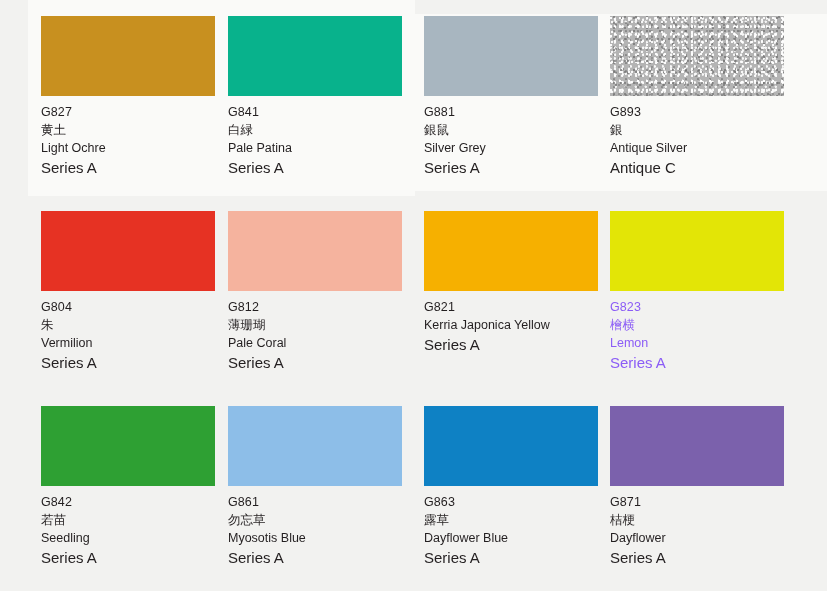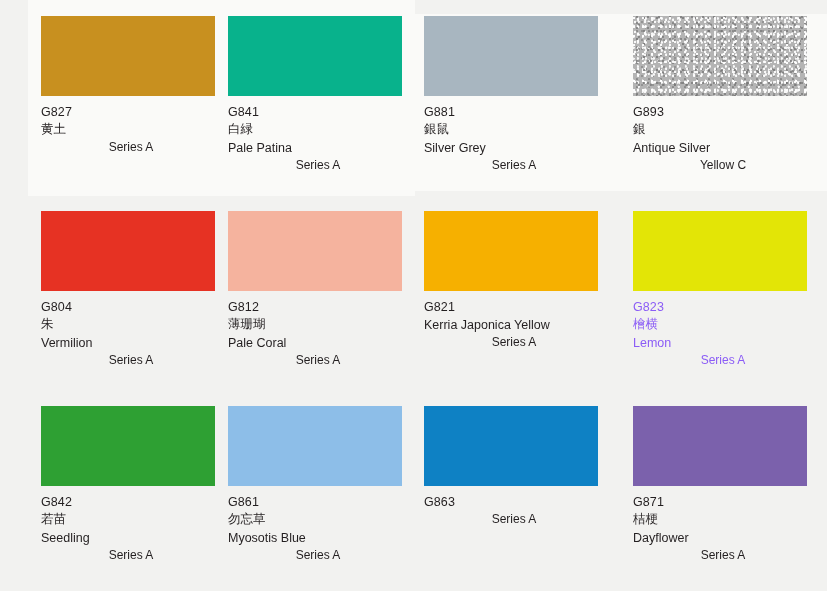--- a/index.html
+++ b/index.html
@@ -55,21 +55,21 @@
   .row-3 { top: 406px; }
 
   .cell {
     position: absolute;
     top: 0;
     width: 180px;
   }
   .col-1 { left: 41px; }
   .col-2 { left: 228px; }
   .col-3 { left: 424px; }
-  .col-4 { left: 610px; margin-left: 23px; }
+  .col-4 { left: 610px; }
 
   .swatch {
     width: 174px;
     height: 80px;
     display: block;
   }
   
   .swatch.metallic {
     position: relative;
     background-image:
@@ -98,44 +98,44 @@
     display: block;
     line-height: 1.44;
     white-space: nowrap;
   }
   .code {
     font-size: 12.5px;
     letter-spacing: .1px;
   }
   .jp {
     font-size: 12.5px;
-    font-family: Liberation Mono, monospace;
+    font-family: Liberation Sans, sans-serif;
   }
   .en {
     font-size: 12.5px;
   }
   .series {
-    font-size: 12px;
-    text-align: center;
+    font-size: 15px;
   }
 </style>
 </head>
 <body style="background: rgb(242, 242, 240);">
 
 <div id="chart-root">
 
   <div class="panel panel-left" style="background: rgb(250, 250, 248);"></div>
   <div class="panel panel-right" style="background: rgb(250, 250, 248);"></div>
 
   <div class="row row-1">
     <div class="cell col-1">
       <div class="swatch" style="background-color: rgb(200, 144, 31);"></div>
       <div class="caption" style="color: rgb(35, 31, 32);">
         <span class="line code">G827</span>
         <span class="line jp">黄土</span>
+        <span class="line en">Light Ochre</span>
         <span class="line series">Series A</span>
       </div>
     </div>
     <div class="cell col-2">
       <div class="swatch" style="background-color: rgb(8, 178, 140);"></div>
       <div class="caption" style="color: rgb(35, 31, 32);">
         <span class="line code">G841</span>
         <span class="line jp">白緑</span>
         <span class="line en">Pale Patina</span>
         <span class="line series">Series A</span>
@@ -149,21 +149,21 @@
         <span class="line en">Silver Grey</span>
         <span class="line series">Series A</span>
       </div>
     </div>
     <div class="cell col-4">
       <div class="swatch metallic" style="background-color: rgb(180, 180, 180);"></div>
       <div class="caption" style="color: rgb(35, 31, 32);">
         <span class="line code">G893</span>
         <span class="line jp">銀</span>
         <span class="line en">Antique Silver</span>
-        <span class="line series">Yellow C</span>
+        <span class="line series">Antique C</span>
       </div>
     </div>
   </div>
 
   <div class="row row-2">
     <div class="cell col-1">
       <div class="swatch" style="background-color: rgb(230, 50, 35);"></div>
       <div class="caption" style="color: rgb(35, 31, 32);">
         <span class="line code">G804</span>
         <span class="line jp">朱</span>
@@ -215,20 +215,22 @@
         <span class="line code">G861</span>
         <span class="line jp">勿忘草</span>
         <span class="line en">Myosotis Blue</span>
         <span class="line series">Series A</span>
       </div>
     </div>
     <div class="cell col-3">
       <div class="swatch" style="background-color: rgb(14, 129, 196);"></div>
       <div class="caption" style="color: rgb(35, 31, 32);">
         <span class="line code">G863</span>
+        <span class="line jp">露草</span>
+        <span class="line en">Dayflower Blue</span>
         <span class="line series">Series A</span>
       </div>
     </div>
     <div class="cell col-4">
       <div class="swatch" style="background-color: rgb(123, 97, 172);"></div>
       <div class="caption" style="color: rgb(35, 31, 32);">
         <span class="line code">G871</span>
         <span class="line jp">桔梗</span>
         <span class="line en">Dayflower</span>
         <span class="line series">Series A</span>

